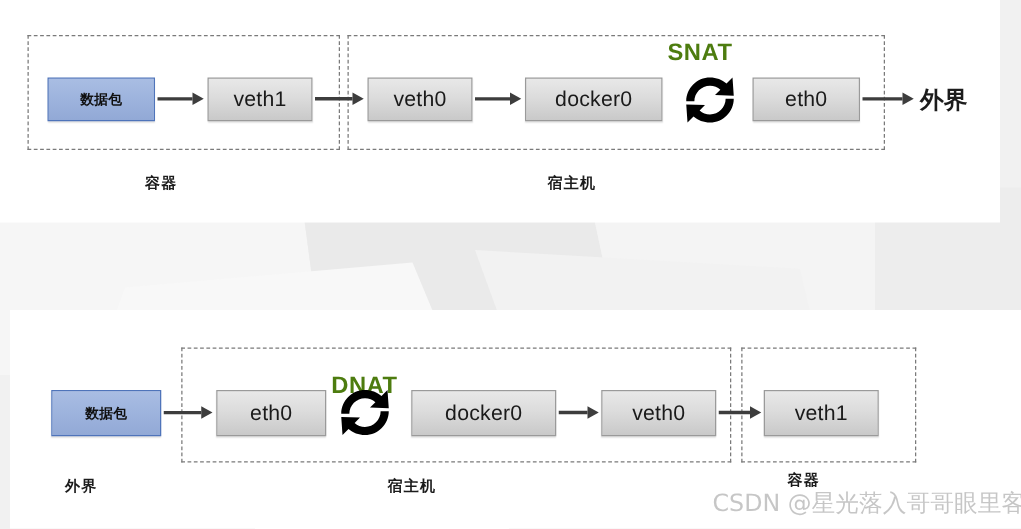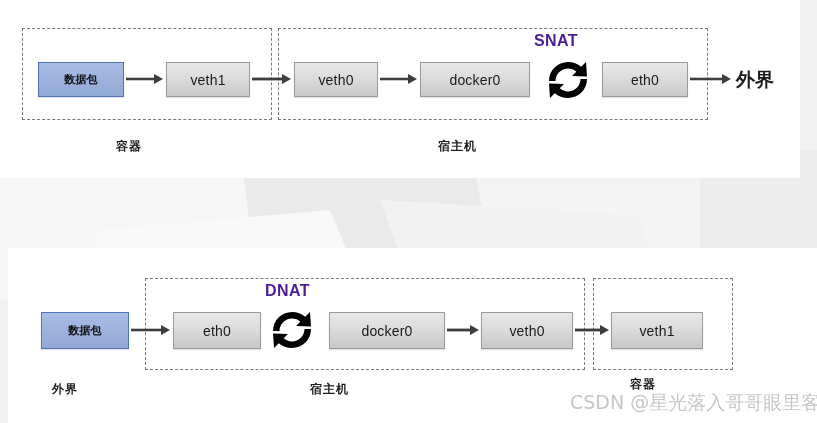--- a/index.html
+++ b/index.html
@@ -21,39 +21,39 @@
 
   
   .region{position:absolute;border:1.6px dashed #7a7a7a;box-sizing:border-box;}
 
   
   .node{
     position:absolute;box-sizing:border-box;
     display:flex;align-items:center;justify-content:center;
     border:1px solid #9a9a9a;
     background:linear-gradient(to bottom,#e8e8e8 0%,#dcdcdc 45%,#c9c9c9 100%);
-    color:#1a1a1a;font-size:14px;letter-spacing:.2px;
+    color:#1a1a1a;font-size:17px;letter-spacing:.2px;
     box-shadow:0 1px 1px rgba(0,0,0,.10);
     white-space:nowrap;
   }
   .node.blue{
     border:1.4px solid #4f74ba;
     background:linear-gradient(to bottom,#a9bde3 0%,#9db3dd 50%,#92a9d6 100%);
     color:#101010;font-weight:bold;font-size:11px;text-align:center;
   }
   .node.cjk{font-family:"DejaVu Sans","Liberation Sans",sans-serif;}
 
   
   .arrow{position:absolute;height:12px;display:block;}
   .arrow svg{display:block;overflow:visible;}
 
   
   .nat-icon{position:absolute;}
   .nat-label{
-    position:absolute;font-weight:bold;font-size:16px;color:#4c1d95;
+    position:absolute;font-weight:bold;font-size:19px;color:#4d7c0f;
     letter-spacing:.4px;white-space:nowrap;
   }
 
   
   .caption{
     position:absolute;font-size:12px;font-weight:bold;color:#1c1c1c;
     font-family:"DejaVu Sans","Liberation Sans",sans-serif;
     white-space:nowrap;letter-spacing:1px;
   }
 
@@ -176,21 +176,21 @@
       </svg>
   </div>
 
   <div class="arrow" style="left:567px;top:76px;width:35px;">
     <svg width="35" height="12" viewBox="0 0 35 12">
         <path d="M0,6 L25,6" stroke="#3d3d3d" stroke-width="2.8" fill="none"></path>
         <path d="M25,1 L34,6 L25,11 Z" fill="#3d3d3d"></path>
       </svg>
   </div>
 
-  <div class="nat-label" style="left:257px;top:34px;">DNAT</div>
+  <div class="nat-label" style="left:257px;top:50px;">DNAT</div>
   <div class="nat-icon" style="left:258px;top:58px;width:52px;height:48px;">
     <svg width="52" height="48" viewBox="0 0 52 48">
       <g fill="#000000">
         <path d="M26,6 C15.5,6 7,14.5 7,25 L13.5,25 C13.5,18.1 19.1,12.5 26,12.5 C29.2,12.5 32.1,13.7 34.3,15.7 L30,20 L45,20.5 L44,6 L39.2,10.8 C35.7,7.8 31.1,6 26,6 Z"></path>
         <path d="M26,42 C36.5,42 45,33.5 45,23 L38.5,23 C38.5,29.9 32.9,35.5 26,35.5 C22.8,35.5 19.9,34.3 17.7,32.3 L22,28 L7,27.5 L8,42 L12.8,37.2 C16.3,40.2 20.9,42 26,42 Z"></path>
       </g>
     </svg>
   </div>
 
   <div class="caption" style="left:44px;top:133px;">外界</div>

